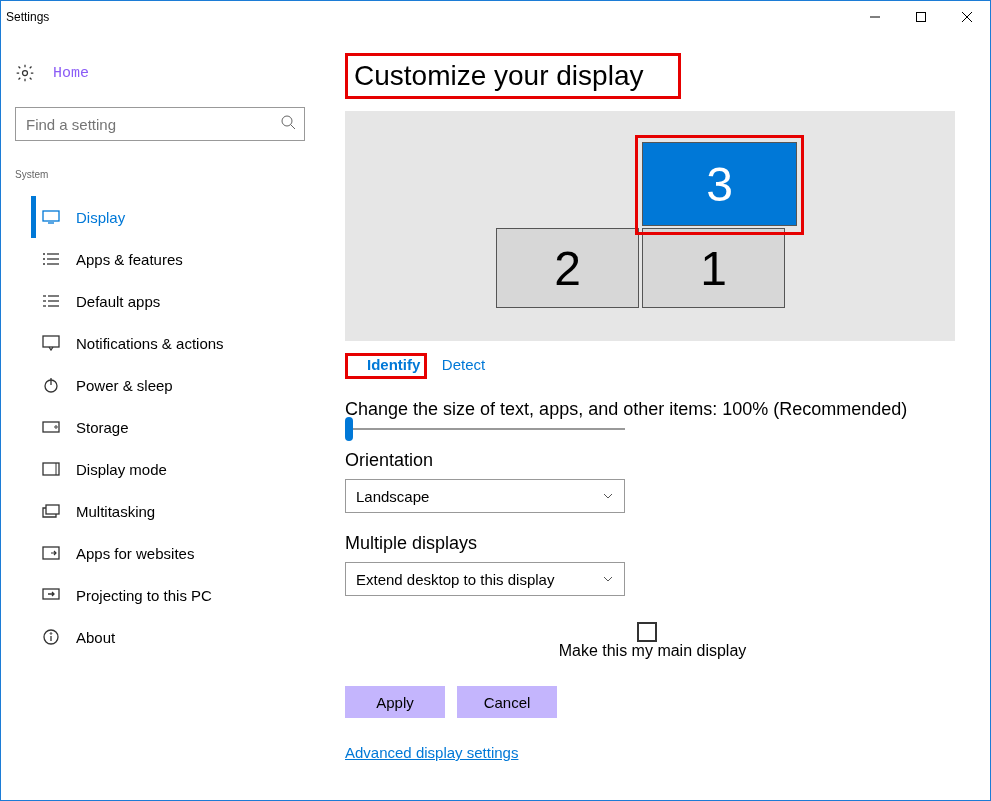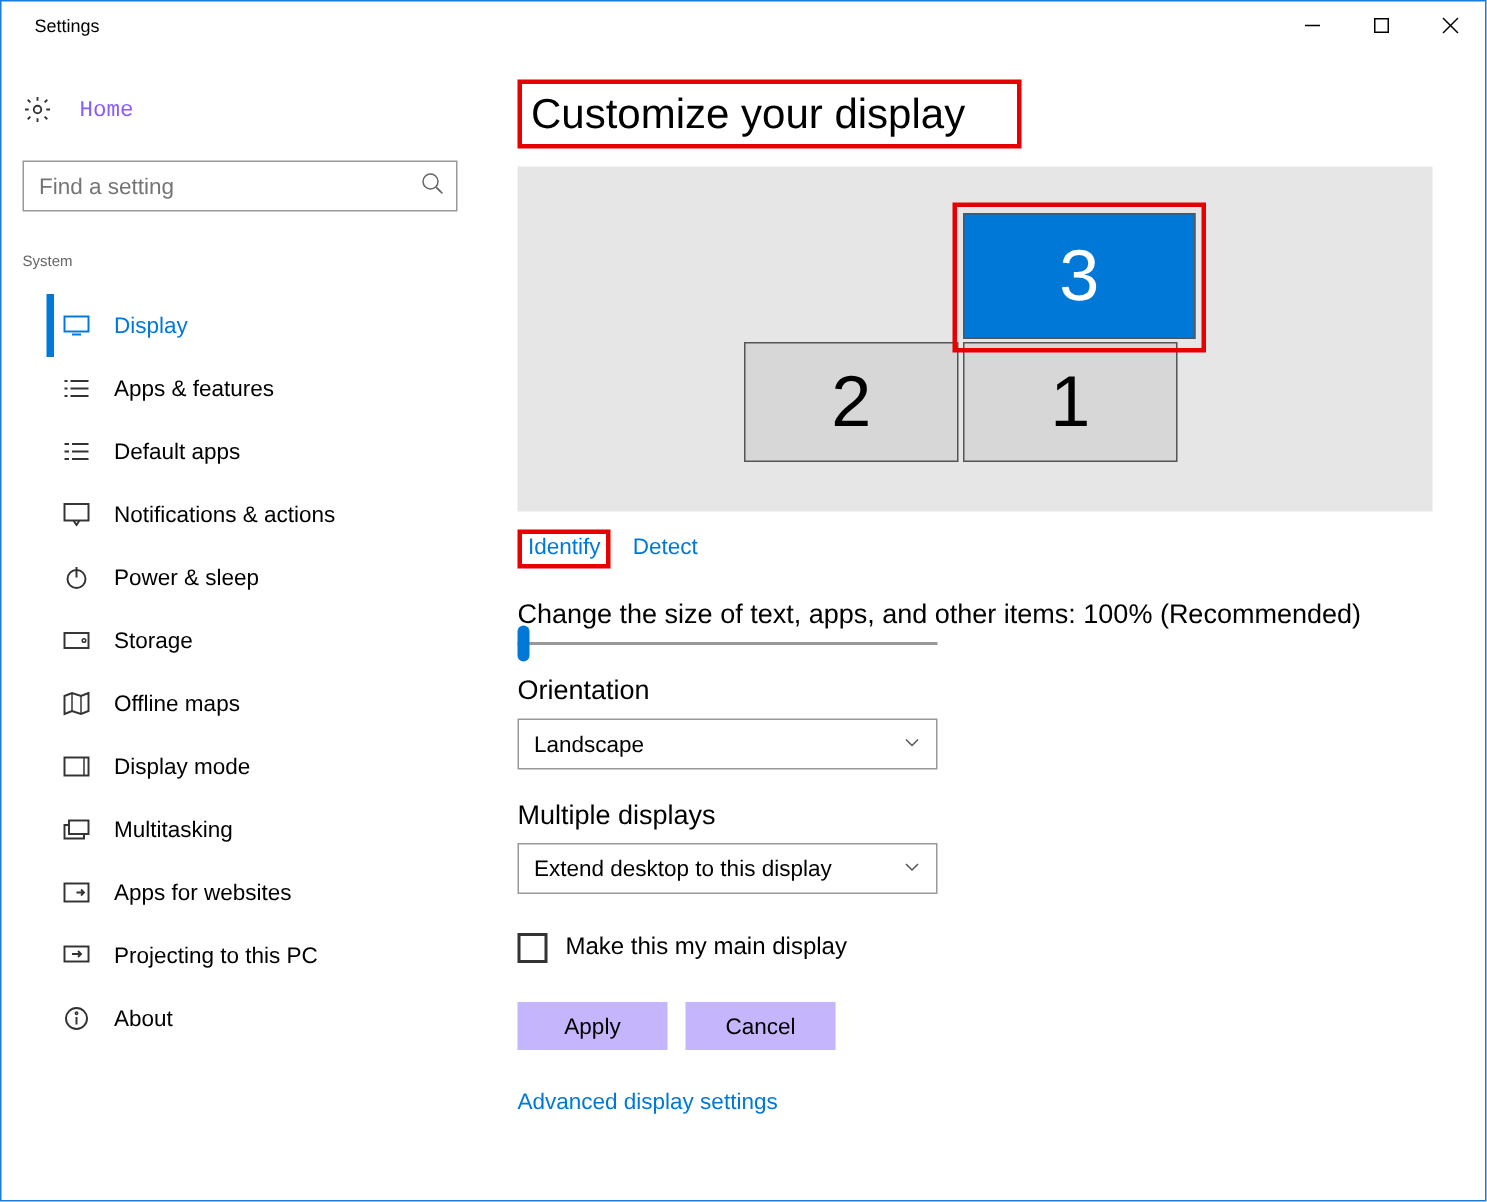--- a/index.html
+++ b/index.html
@@ -1,21 +1,21 @@
 <!DOCTYPE html>
 <html><head>
 <meta charset="utf-8">
 <style>
   * { box-sizing: border-box; font-family: "Segoe UI", Arial, sans-serif; }
   html, body { margin:0; padding:0; }
   body { width:991px; height:801px; background:#fff; border:1px solid #1c7cd6; overflow:hidden; }
 
   
   .titlebar { height:32px; display:flex; align-items:center; justify-content:space-between; }
-  .titlebar .title { font-size:12px; padding-left:22px; color:#000; }
+  .titlebar .title { font-size:12px; padding-left:5px; color:#000; }
   .winbtns { display:flex; height:32px; }
   .winbtn { width:46px; display:flex; align-items:center; justify-content:center; }
   .winbtn svg { display:block; }
 
   
   .content { display:flex; height:calc(801px - 34px); }
   .sidebar { width:320px; padding:20px 0 0 14px; }
   .main { flex:1; padding:20px 30px 0 24px; position:relative; }
 
   
@@ -42,37 +42,37 @@
   .page-title-box { border:3px solid #e60000; display:inline-block; padding:4px 35px 4px 6px; }
   .page-title { font-size:28px; font-weight:300; color:#000; }
 
   .display-area { margin-top:12px; width:610px; height:230px; background:#e6e6e6; position:relative; }
   .monitor { position:absolute; border:1px solid #555; background:#d7d7d7; display:flex; align-items:center; justify-content:center; font-size:48px; font-weight:300; color:#000; }
   .monitor.sel { background:#0078d7; color:#fff; }
   .mon-highlight { position:absolute; border:3px solid #e60000; }
 
   .links-row { margin-top:12px; }
   .links-row .link { font-size:15px; color:#0078d7; margin-right:18px; cursor:pointer; }
-  .link-hl { border:3px solid #e60000; display:inline-block; padding:0 4px 2px 4px; margin-right:10px; }
+  .link-hl { border:3px solid #e60000; display:inline-block; padding:0 4px 2px 19px; margin-right:10px;font-weight:bold; }
 
   .setting-block { margin-top:20px; }
   .setting-label { font-size:18px; color:#000; margin-bottom:8px; }
   .slider-track { width:280px; height:2px; background:#999; position:relative; margin-top:4px; margin-bottom:4px; }
   .slider-thumb { position:absolute; left:0; top:-11px; width:8px; height:24px; background:#0078d7; border-radius:4px; }
 
   .select { width:280px; height:34px; border:1px solid #999; display:flex; align-items:center; justify-content:space-between; padding:0 10px; font-size:15px; cursor:pointer; }
   .chev { width:12px; height:12px; }
 
-  .checkbox-row { display:flex; align-items:center; margin-top:26px; }
+  .checkbox-row { display:flex; align-items:center; margin-top:26px;flex-direction:column; }
   .chkbox { width:20px; height:20px; border:2px solid #333; margin-right:12px; }
 
   .btn-row { margin-top:26px; display:flex; gap:12px; }
   .btn { width:100px; height:32px; background:#c4b5fd; display:flex; align-items:center; justify-content:center; font-size:15px; color:#000; cursor:pointer; }
 
-  .adv-link { margin-top:26px; font-size:15px; color:#0078d7; cursor:pointer; }
+  .adv-link { margin-top:26px; font-size:15px; color:#0078d7; cursor:pointer;text-decoration:underline; }
 </style>
 </head>
 <body>
 
 <div class="titlebar">
   <div class="title">Settings</div>
   <div class="winbtns">
     <div class="winbtn">
       <svg width="12" height="12">
           <line x1="1" y1="6" x2="11" y2="6" stroke="#000" stroke-width="1"></line>
@@ -183,31 +183,20 @@
           <svg width="18" height="12" viewBox="0 0 18 12">
             <rect x="1" y="1" width="16" height="10" stroke-width="1.3"></rect>
             <circle cx="14" cy="6" r="1.2" stroke-width="1"></circle>
           </svg>
         </span>
       <span class="lbl">Storage</span>
     </div>
     <div class="nav-item">
       <div class="bar"></div>
       <span class="iconwrap">
-          <svg width="18" height="16" viewBox="0 0 18 16">
-            <path d="M1 3 L6 1 L12 3 L17 1 L17 13 L12 15 L6 13 L1 15 Z" stroke-width="1.3"></path>
-            <line x1="6" y1="1" x2="6" y2="13" stroke-width="1"></line>
-            <line x1="12" y1="3" x2="12" y2="15" stroke-width="1"></line>
-          </svg>
-        </span>
-      <span class="lbl">Offline maps</span>
-    </div>
-    <div class="nav-item">
-      <div class="bar"></div>
-      <span class="iconwrap">
           <svg width="18" height="14" viewBox="0 0 18 14">
             <rect x="1" y="1" width="16" height="12" stroke-width="1.3"></rect>
             <line x1="14" y1="1" x2="14" y2="13" stroke-width="1"></line>
           </svg>
         </span>
       <span class="lbl">Display mode</span>
     </div>
     <div class="nav-item">
       <div class="bar"></div>
       <span class="iconwrap">

